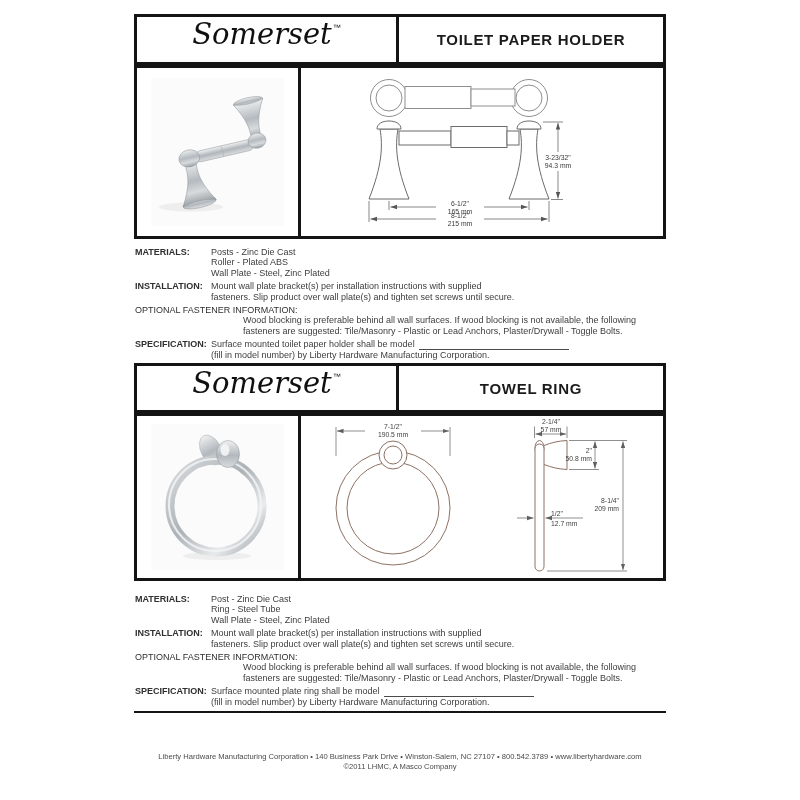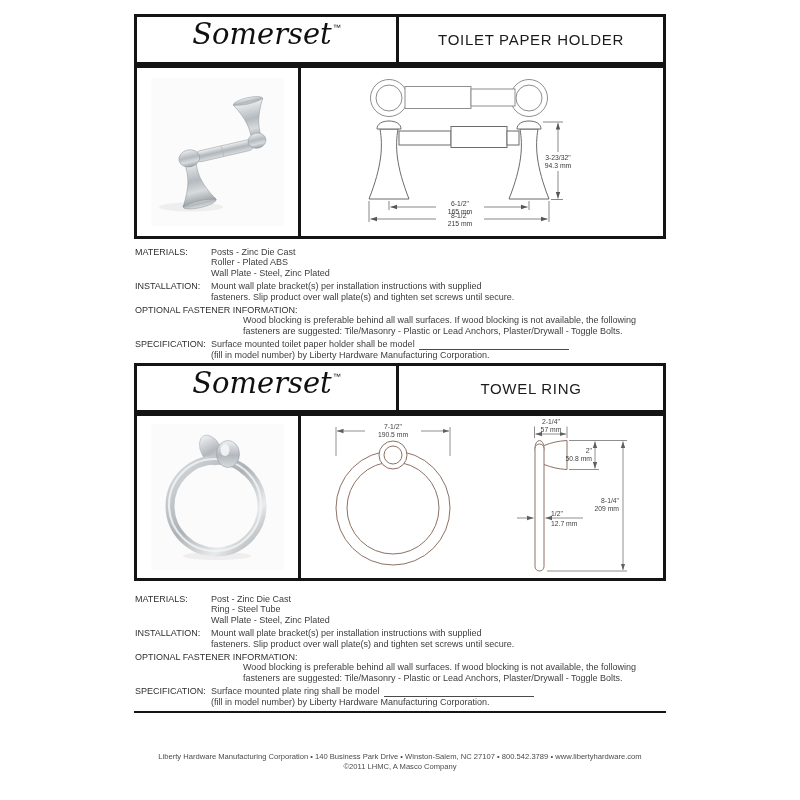--- a/index.html
+++ b/index.html
@@ -13,34 +13,34 @@
             letter-spacing:1.3px; height:16px; line-height:16px; }
   .hdr-row { display:flex; }
   .cell { background:#fff; }
   .brand-cell { width:259px; margin-right:3px; display:flex; align-items:flex-start; justify-content:center; }
   .product-cell { flex:1; display:flex; align-items:center; justify-content:center; }
   .s1 .hdr-row { height:45px; }
   .s2 .hdr-row { height:44px; }
   .brand { font-family:"DejaVu Serif", serif; font-style:italic; font-size:29px; color:#101010; }
   .brand .tm { font-family:"Liberation Sans", sans-serif; font-style:normal; font-size:8px;
                vertical-align:14px; margin-left:1px; }
-  .product-name { font-size:15px; letter-spacing:0.7px; color:#1b1b1b; }
+  .product-name { font-size:15px; letter-spacing:0.7px; color:#1b1b1b;font-weight:bold; }
   .body-row { display:flex; margin-top:6px; }
   .photo-cell { width:161px; margin-right:3px; }
   .draw-cell { flex:1; }
   .s1 .body-row { height:168px; }
   .s2 .body-row { height:162px; }
   svg { display:block; }
 
   
   .textblock { box-sizing:border-box; height:124px; padding:8px 0 0 1px;
                font-size:9px; line-height:10.4px; color:#3d3d3d; }
   .s2block { padding-top:13px; }
   .trow { display:flex; margin-bottom:3px; }
-  .tlabel { width:76px; flex-shrink:0; color:#2f2f2f; }
+  .tlabel { width:76px; flex-shrink:0; color:#2f2f2f;font-weight:bold; }
   .tlabel-full { margin-bottom:0; color:#2f2f2f; }
   .tindent { margin-left:108px; }
   .specline1 { display:flex; align-items:flex-end; }
   .blank { display:inline-block; width:150px; border-bottom:1px solid #4a4a4a; height:8px; margin-left:4px; }
 
   .footer-rule { height:2px; background:#141414; margin-top:6px; }
   .footer { margin-top:39px; text-align:center; font-size:7.6px; line-height:10px; color:#4a4a4a; }
 </style>
 </head>
 <body>

